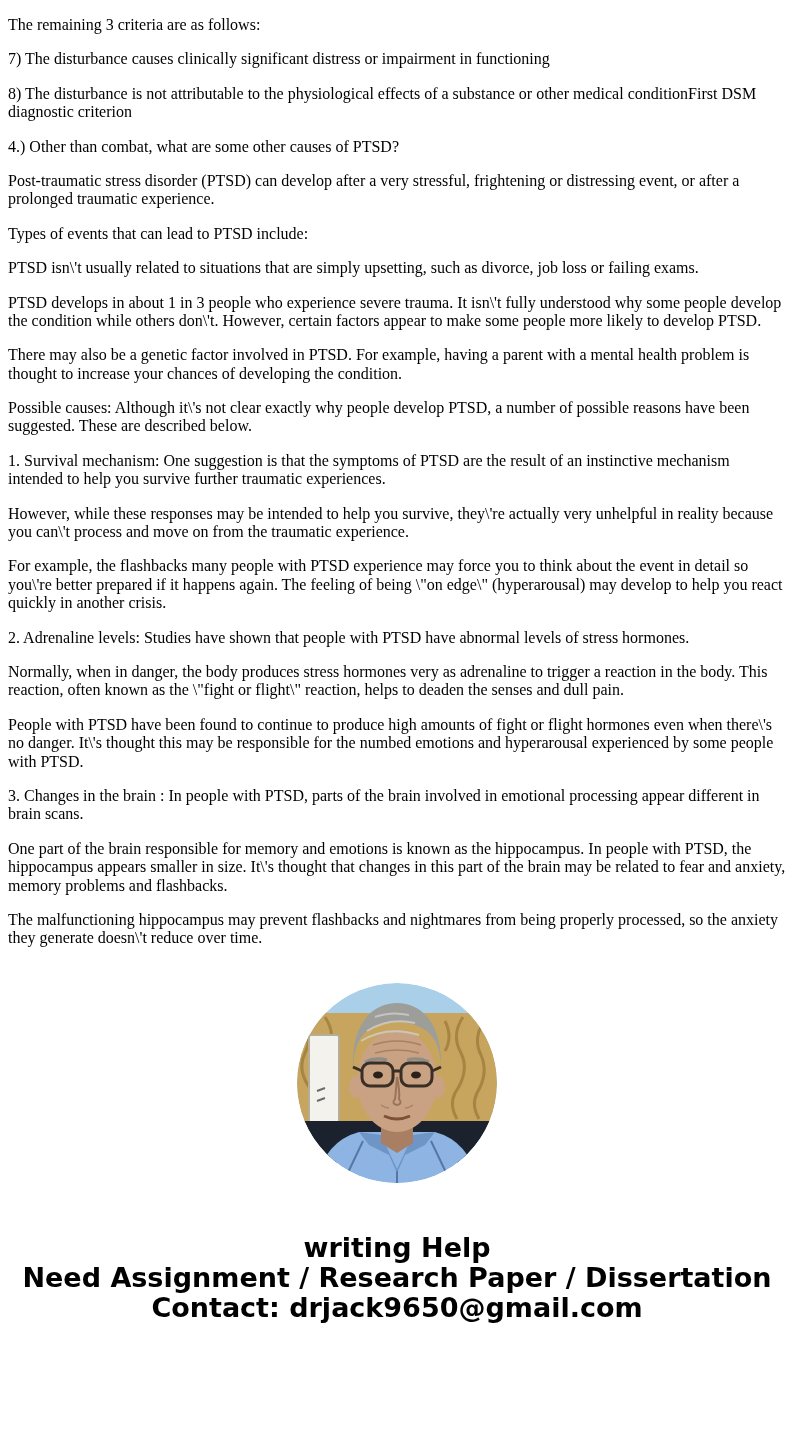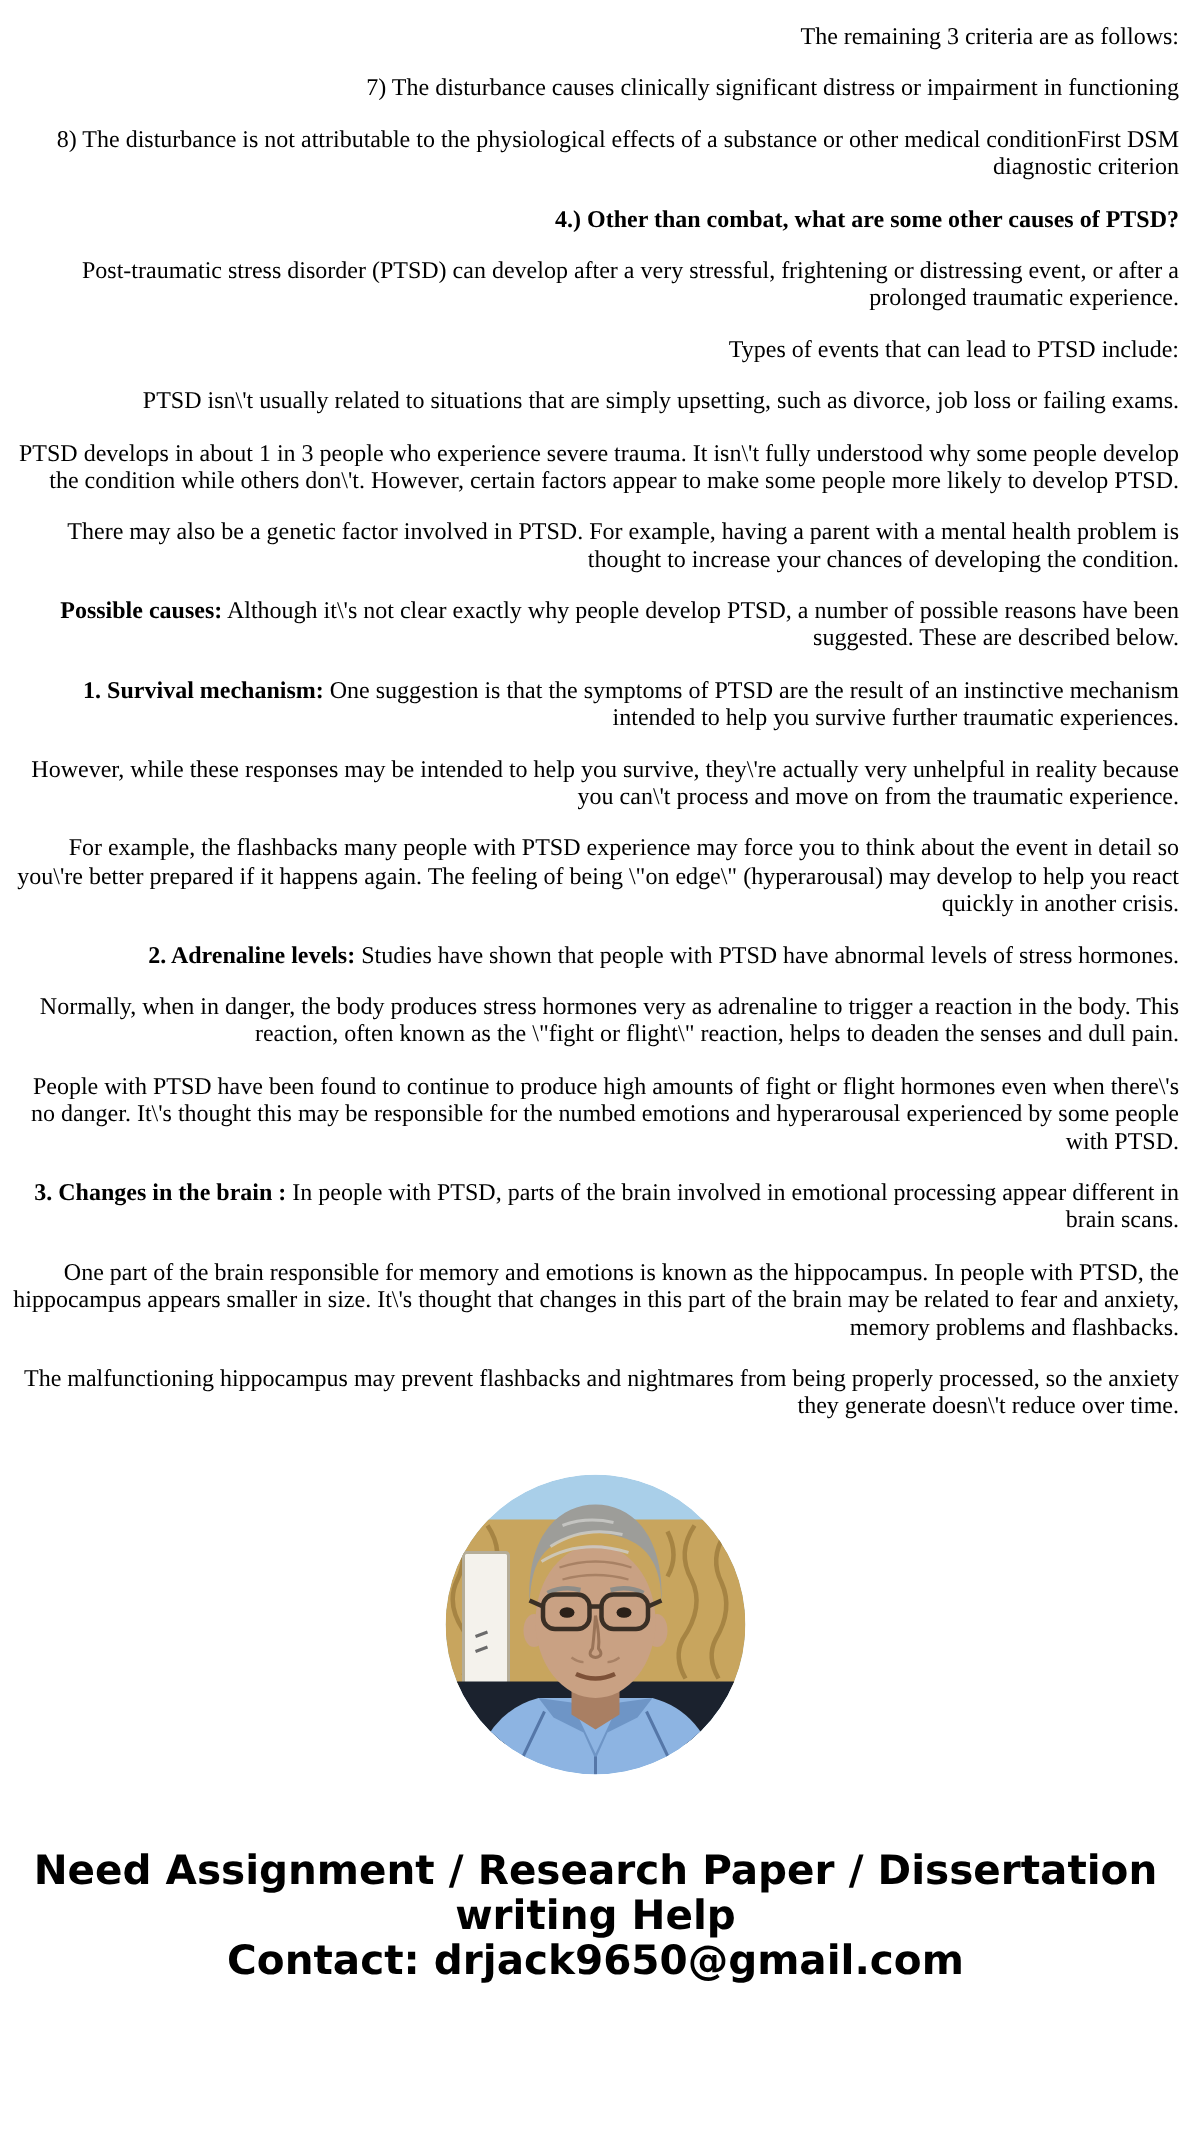--- a/index.html
+++ b/index.html
@@ -6,26 +6,25 @@
   body {
     width: 794px;
     min-height: 1434px;
     font-family: "Liberation Serif", serif;
     font-size: 16px;
     line-height: 1.15;
     color: #000000;
   }
   .doc {
     margin: 8px;
-    text-align: right;
   }
   .doc p {
     margin: 16px 0;
   }
-  .doc p b { font-weight: bold; margin-top: 43px; }
+  .doc p b { font-weight: normal; margin-top: 43px; }
   .avatar-wrap {
     margin-top: 35px;
     text-align: center;
   }
   .avatar {
     display: inline-block;
     width: 200px;
     height: 200px;
     border-radius: 50%;
     overflow: hidden;
@@ -115,16 +114,16 @@
         </g>
         <path d="M100,94 q3,14 2,22 q4,5 -2,6 q-6,-1 -2,-6 q1,-8 2,-22" fill="none" stroke="#9a7458" stroke-width="2"></path>
         <path d="M87,133 q13,6 26,0" stroke="#7d5138" stroke-width="3" fill="none"></path>
         <path d="M84,122 q4,3 8,3 M116,122 q-4,3 -8,3" stroke="#9a7458" stroke-width="1.5" fill="none" opacity="0.7"></path>
       </g>
     </svg>
   </span>
 </div>
 
 <div class="footer">
+  <div>writing Help</div>
   <div>Need Assignment / Research Paper / Dissertation</div>
-  <div>writing Help</div>
   <div>Contact: drjack9650@gmail.com</div>
 </div>
 
 </body></html>

